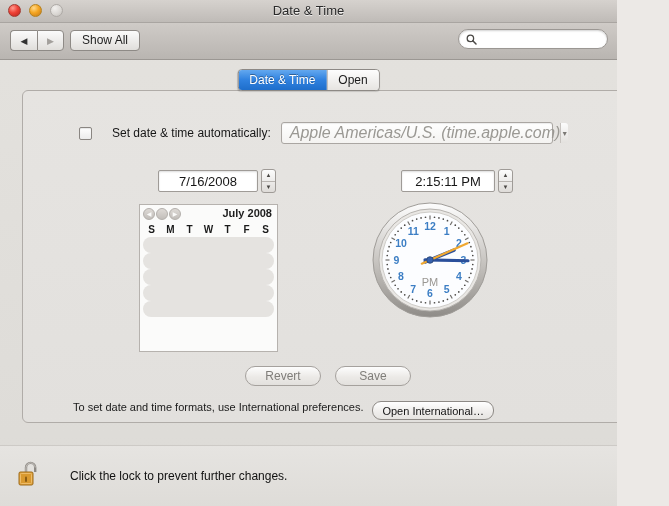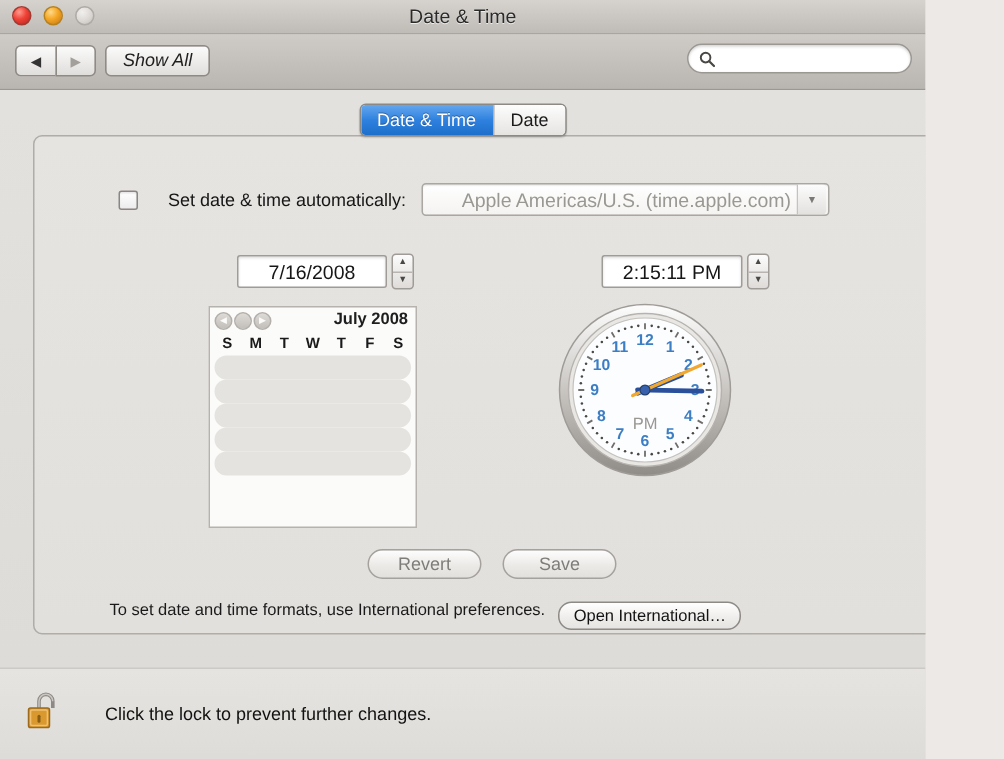--- a/index.html
+++ b/index.html
@@ -108,21 +108,20 @@
     left: 70px;
     height: 21px;
     padding: 0 11px;
     box-sizing: border-box;
     line-height: 19px;
     font-size: 12px;
     color: #1f1f1f;
     background: linear-gradient(to bottom, #fbfbfb 0%, #e0dedb 100%);
     border: 1px solid #8e8a86;
     border-radius: 4px;
-    font-style: italic;
   }
   .searchfield {
     position: absolute;
     top: 6px;
     right: 9px;
     width: 150px;
     height: 20px;
     box-sizing: border-box;
     background: #fff;
     border: 1px solid #9b9793;
@@ -222,24 +221,25 @@
     box-sizing: border-box;
     background: linear-gradient(to bottom, #ffffff 0%, #f4f3f1 100%);
     border: 1px solid #aaa6a2;
     border-radius: 3px;
     display: flex;
     align-items: center;
     justify-content: space-between;
     box-shadow: inset 0 1px 1px rgba(0,0,0,.08);
   }
   .combobox .cval {
-    font-size: 13px;
+    font-size: 16px;
     color: #9a9893;
-    padding-left: 26px;
+    padding-left: 8px;
     white-space: nowrap;
+    font-style: italic;
   }
   .combobox .carrow {
     width: 19px;
     height: 20px;
     margin-right: 1px;
     background: linear-gradient(to bottom, #fcfcfc 0%, #e3e1de 100%);
     border-left: 1px solid #c6c2be;
     border-radius: 0 3px 3px 0;
     display: flex;
     align-items: center;
@@ -509,21 +509,21 @@
           <line x1="6.8" y1="6.8" x2="10" y2="10" stroke="#4a4845" stroke-width="1.5" stroke-linecap="round"></line>
         </svg>
       </span>
       <input type="text" placeholder="" style="">
     </div>
   </div>
 
   <div class="tabzone">
     <div class="tabs">
       <div class="tab active">Date &amp; Time</div>
-      <div class="tab">Date</div>
+      <div class="tab">Open</div>
     </div>
   </div>
 
   <div class="contentbox">
 
     <div class="autorow">
       <div class="checkbox"></div>
       <div class="autolabel">Set date &amp; time automatically:</div>
       <div class="combobox">
         <span class="cval">Apple Americas/U.S. (time.apple.com)</span>

